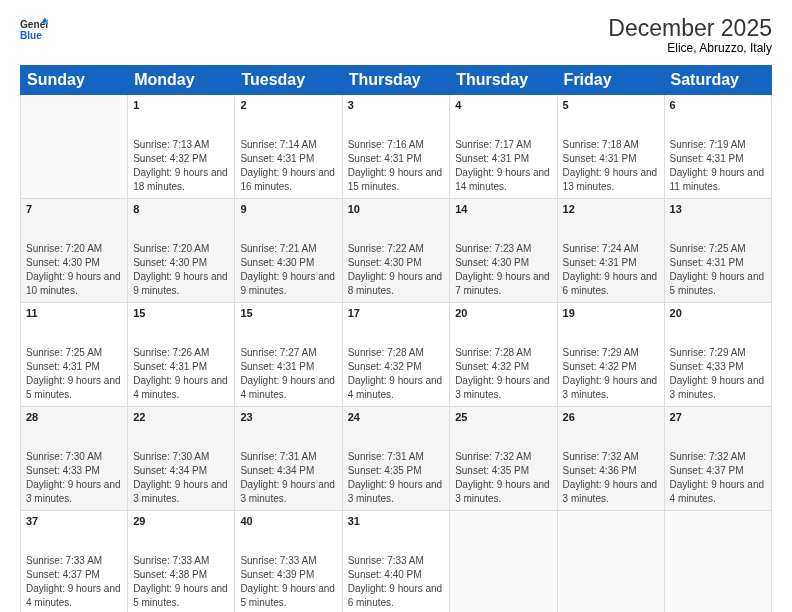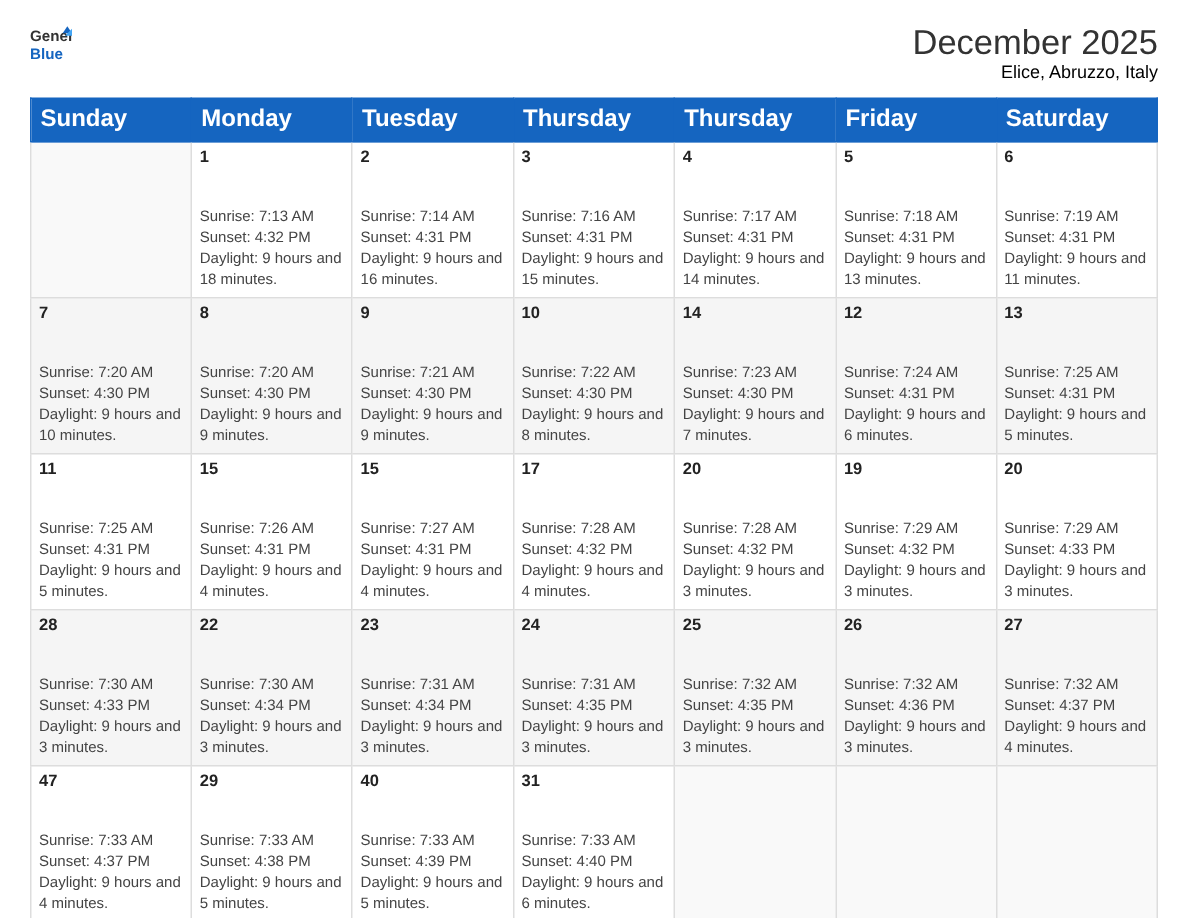--- a/index.html
+++ b/index.html
@@ -231,21 +231,21 @@
             <div class="day-number">26</div>
             <div class="day-info">Sunrise: 7:32 AM<br>Sunset: 4:36 PM<br>Daylight: 9 hours and 3 minutes.</div>
           </td>
           <td>
             <div class="day-number">27</div>
             <div class="day-info">Sunrise: 7:32 AM<br>Sunset: 4:37 PM<br>Daylight: 9 hours and 4 minutes.</div>
           </td>
         </tr>
         <tr>
           <td>
-            <div class="day-number">47</div>
+            <div class="day-number">37</div>
             <div class="day-info">Sunrise: 7:33 AM<br>Sunset: 4:37 PM<br>Daylight: 9 hours and 4 minutes.</div>
           </td>
           <td>
             <div class="day-number">29</div>
             <div class="day-info">Sunrise: 7:33 AM<br>Sunset: 4:38 PM<br>Daylight: 9 hours and 5 minutes.</div>
           </td>
           <td>
             <div class="day-number">40</div>
             <div class="day-info">Sunrise: 7:33 AM<br>Sunset: 4:39 PM<br>Daylight: 9 hours and 5 minutes.</div>
           </td>

